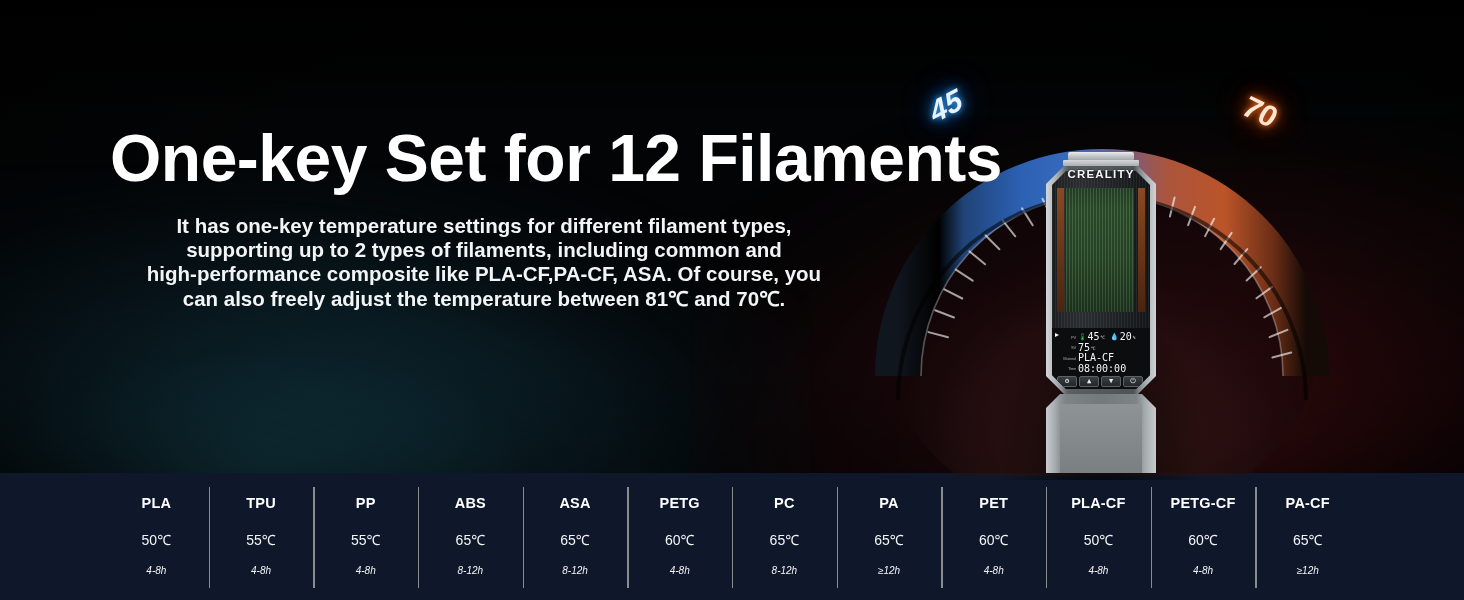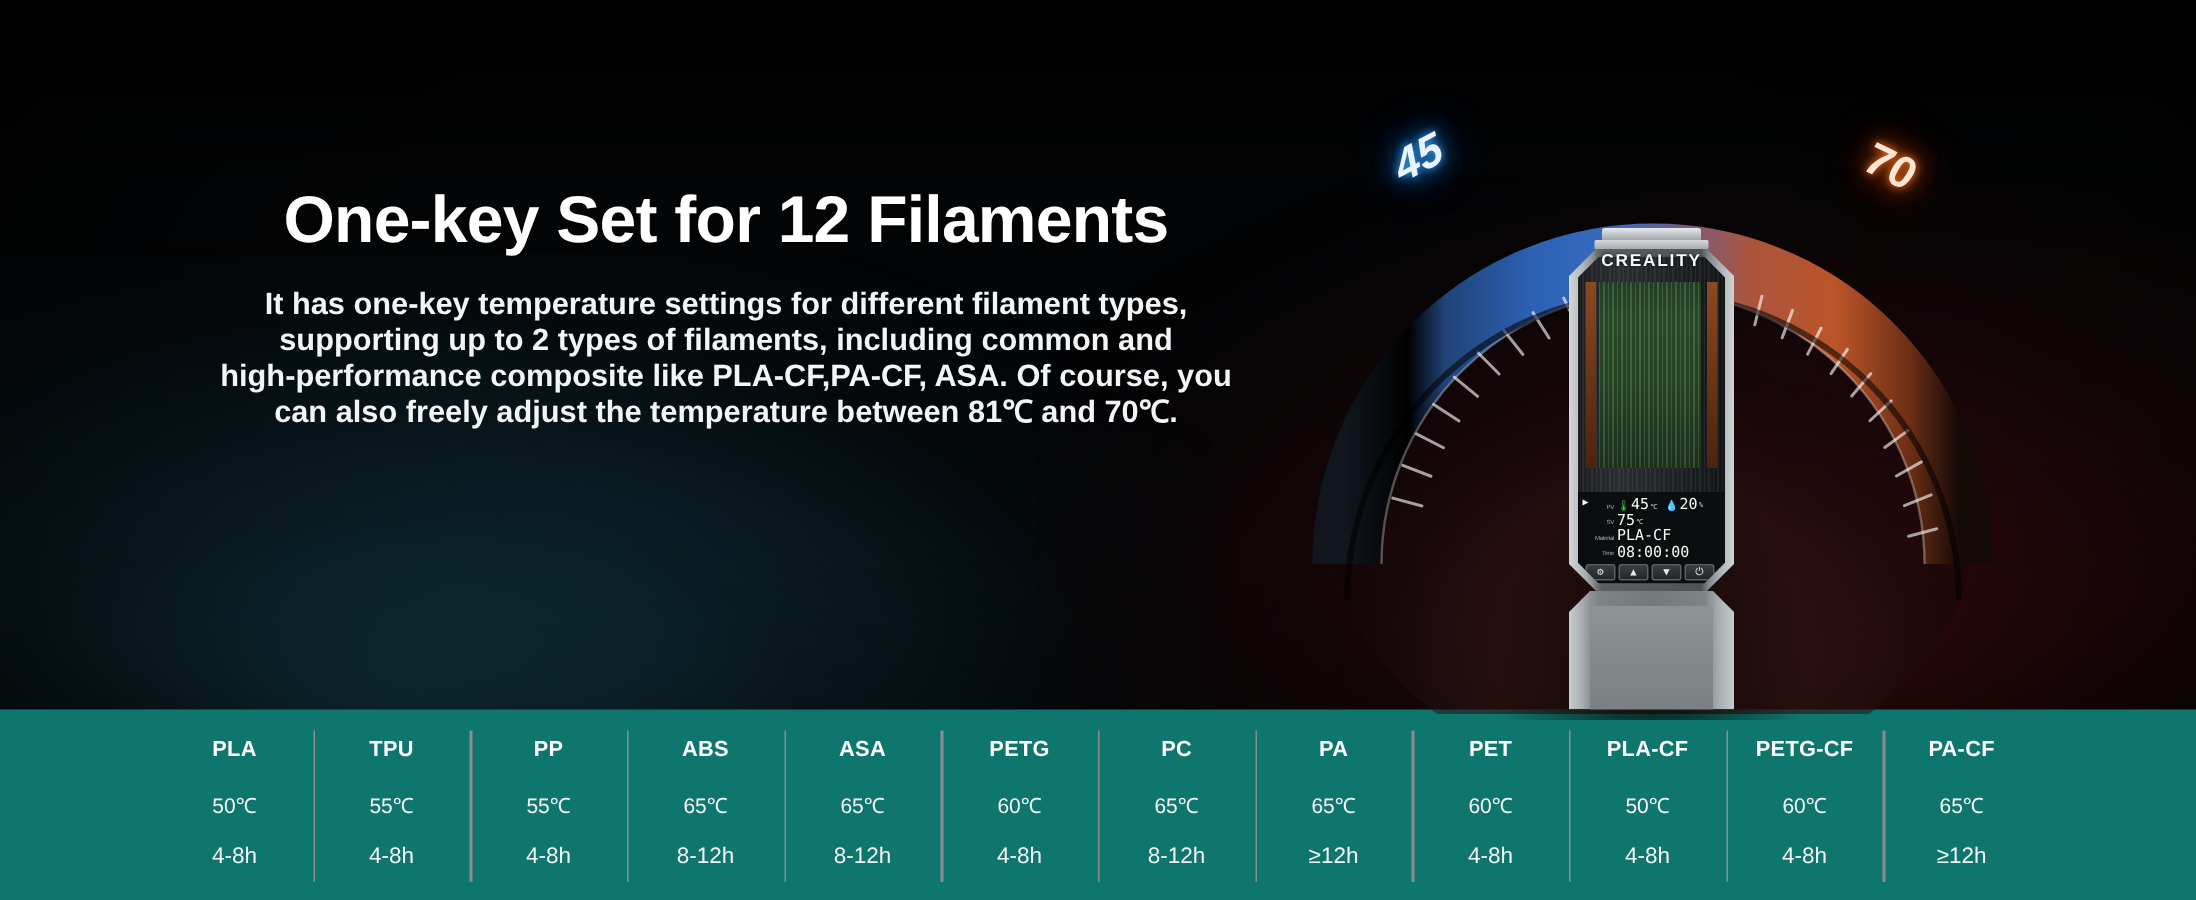--- a/index.html
+++ b/index.html
@@ -60,21 +60,21 @@
     position:absolute; left:0; top:0; width:100%; height:120px;
     background:linear-gradient(#000 0%, rgba(0,0,0,0.55) 55%, rgba(0,0,0,0) 100%);
   }
 
   
   .textblock {
     position:absolute; left:110px; top:124px; width:748px;
     text-align:center; z-index:6;
   }
   .headline {
-    font-size:44px; font-weight:700; color:#ffffff;
+    font-size:66px; font-weight:700; color:#ffffff;
     letter-spacing:-0.5px; line-height:1.06;
     white-space:nowrap;
   }
   .subcopy {
     margin-top:20px;
     font-size:20.5px; color:#f2f4f6; line-height:1.18;
     font-weight:700;
   }
   .subcopy div { white-space:nowrap; }
 
@@ -206,37 +206,37 @@
   .dev-shadow {
     position:absolute; left:996px; top:300px; width:210px; height:180px;
     background:radial-gradient(ellipse at 50% 80%, rgba(0,0,0,0.75) 0%, rgba(0,0,0,0) 70%);
     z-index:4;
   }
 
   
   .table-strip {
     position:absolute; left:0; top:473px;
     width:1464px; height:127px;
-    background:#0f766e;
+    background:#0f172a;
     display:flex; align-items:stretch;
     padding-left:104px; padding-right:104px;
   }
   .tcol {
     flex:1 1 0; position:relative;
     display:flex; flex-direction:column;
     align-items:center; justify-content:center;
     padding:12px 0 14px;
   }
   .tcol + .tcol::before {
     content:""; position:absolute; left:0; top:14px; bottom:12px;
     width:1.4px; background:#8a8d90;
   }
   .t-name { font-size:14.5px; font-weight:700; color:#ffffff; letter-spacing:0.2px; }
   .t-temp { font-size:14px; font-weight:400; color:#f4f5f6; margin-top:19px; }
-  .t-time { font-size:15px; font-weight:400; color:#f4f5f6; margin-top:16px; }
+  .t-time { font-size:10px; font-weight:400; color:#f4f5f6; margin-top:16px;font-style:italic; }
 </style>
 </head>
 <body>
 
 <div id="stage">
 
   <div class="hero">
     <div class="bg-teal"></div>
     <div class="bg-teal2"></div>
     <div class="bg-red"></div>

